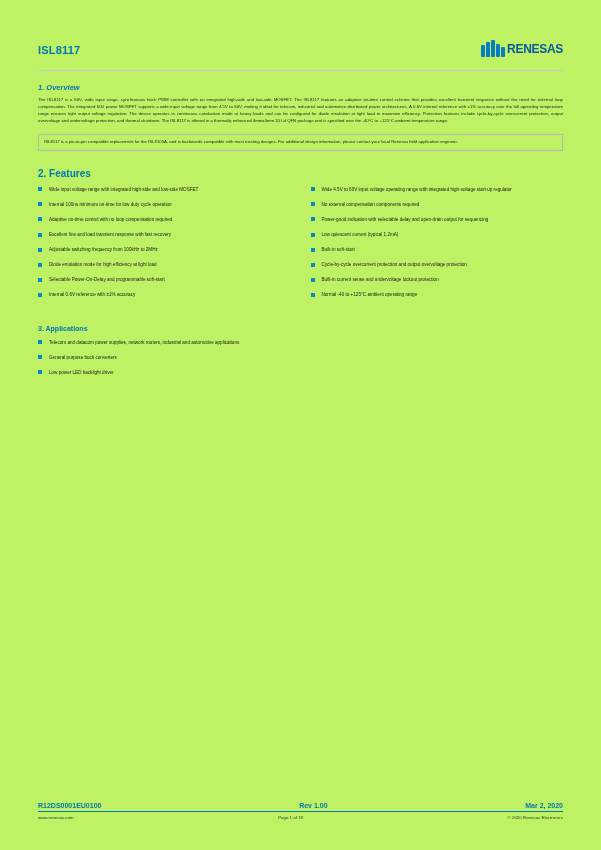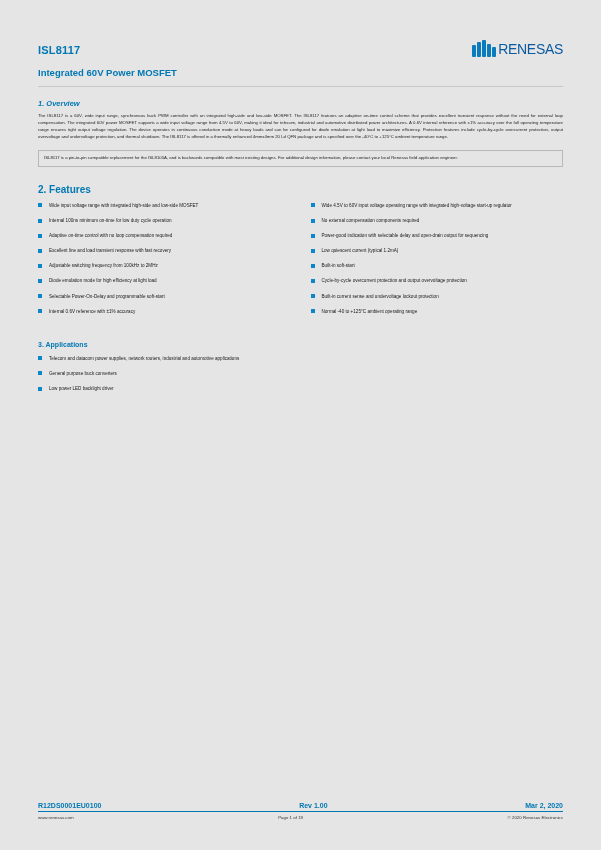--- a/index.html
+++ b/index.html
@@ -12,21 +12,21 @@
     height: 850px;
     overflow: hidden;
     font-family: "Liberation Sans", sans-serif;
   }
   .page {
     position: absolute;
     left: 0;
     top: 0;
     width: 601px;
     height: 850px;
-    background: #e5e5e5;
+    background: #bef264;
     box-sizing: border-box;
     padding: 34px 38px 0 38px;
   }
   
   .header {
     position: relative;
     height: 30px;
   }
   .part-number {
     position: absolute;
@@ -55,22 +55,22 @@
     background: #0a7bbd;
     width: 4px;
     border-radius: 1px;
   }
   .logo-mark span:nth-child(1) { left: 0px;  top: 5px;  height: 12px; }
   .logo-mark span:nth-child(2) { left: 5px;  top: 2px;  height: 15px; }
   .logo-mark span:nth-child(3) { left: 10px; top: 0px;  height: 17px; }
   .logo-mark span:nth-child(4) { left: 15px; top: 4px;  height: 13px; }
   .logo-mark span:nth-child(5) { left: 20px; top: 7px;  height: 10px; }
   .logo-text {
-    font-size: 14px;
-    font-weight: normal;
+    font-size: 12px;
+    font-weight: bold;
     color: #0a5aa0;
     letter-spacing: -0.3px;
     text-align: center;
   }
   
   .doc-title {
     margin-top: 2px;
     font-size: 9.5px;
     font-weight: bold;
     color: #0078b4;
@@ -193,21 +193,20 @@
           <span></span>
           <span></span>
           <span></span>
           <span></span>
       </div>
       <div class="logo-text">RENESAS</div>
     </div>
   </div>
 
   <div class="doc-title">
-    <span class="line2">Integrated 60V Power MOSFET</span>
   </div>
   <div class="title-rule"></div>
 
   <div class="section-head">1. Overview</div>
   <div class="body-text">The ISL8117 is a 60V, wide input range, synchronous buck PWM controller with an integrated high-side and low-side MOSFET. The ISL8117 features an adaptive on-time control scheme that provides excellent transient response without the need for external loop compensation. The integrated 60V power MOSFET supports a wide input voltage range from 4.5V to 60V, making it ideal for telecom, industrial and automotive distributed power architectures. A 0.6V internal reference with ±1% accuracy over the full operating temperature range ensures tight output voltage regulation. The device operates in continuous conduction mode at heavy loads and can be configured for diode emulation at light load to maximize efficiency. Protection features include cycle-by-cycle overcurrent protection, output overvoltage and undervoltage protection, and thermal shutdown. The ISL8117 is offered in a thermally enhanced 4mmx4mm 20 Ld QFN package and is specified over the -40°C to +125°C ambient temperature range.</div>
 
   <div class="note-box">ISL8117 is a pin-to-pin compatible replacement for the ISL8105A, and is backwards compatible with most existing designs. For additional design information, please contact your local Renesas field application engineer.</div>
 
   <div class="features-head">2. Features</div>
   <div class="cols">

